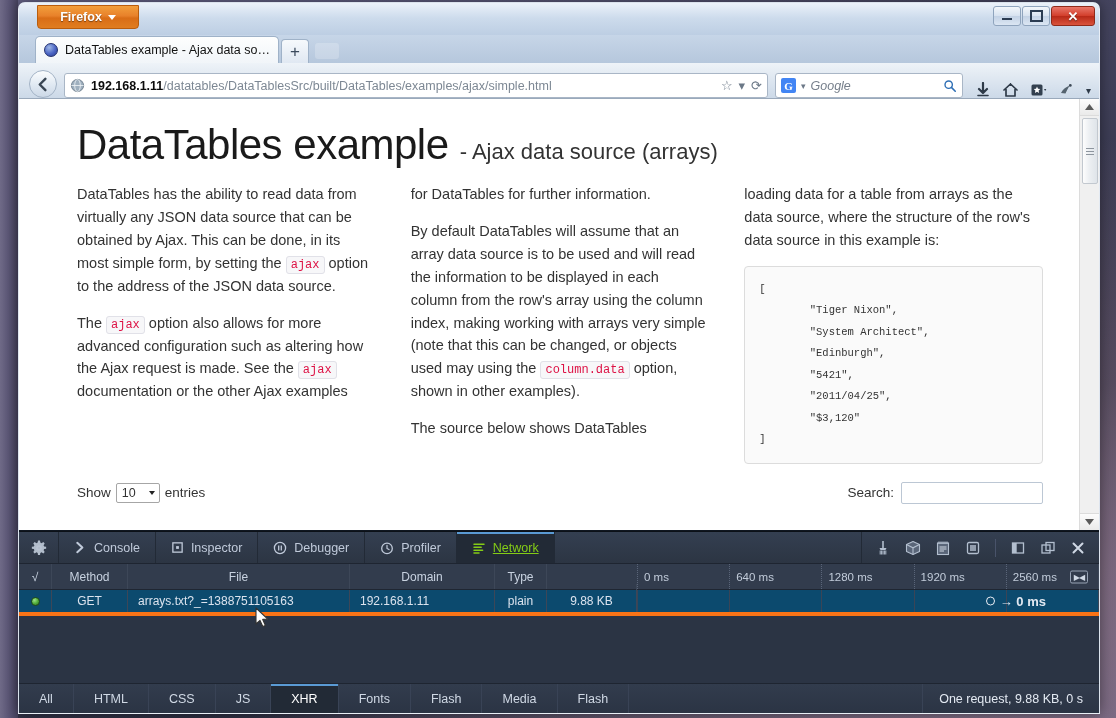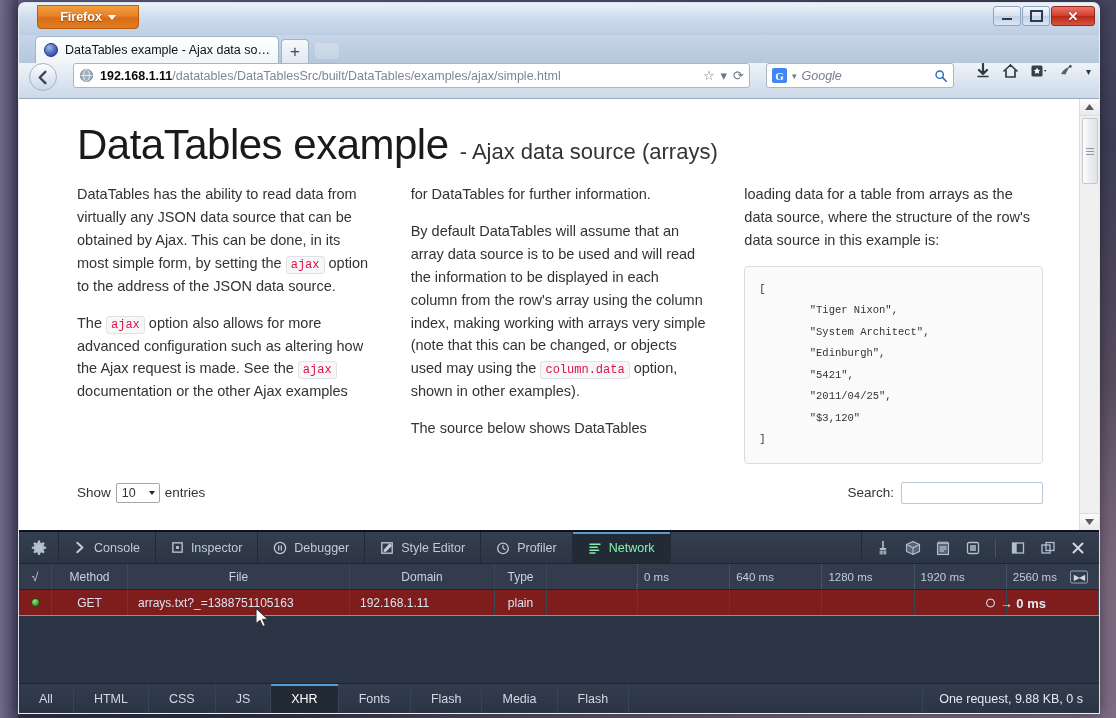--- a/index.html
+++ b/index.html
@@ -113,22 +113,22 @@
   .tab-shadow {
     width: 24px; height: 16px; margin-left: 6px; margin-bottom: 4px;
     background: rgba(255,255,255,0.22); border-radius: 3px;
   }
 
   
   .navbar {
     height: 36px;
     background: linear-gradient(180deg, #eef3f8 0%, #dde6f0 50%, #ccd9e8 100%);
     border-bottom: 1px solid #9aa9bb;
-    display: flex; align-items: flex-start;
-    padding: 0 8px 0 10px; gap: 16px;
+    display: flex; align-items: flex-end;
+    padding: 0 8px 0 10px; gap: 7px;
   }
   .navbtn-back {
     width: 28px; height: 28px; border-radius: 50%;
     background: linear-gradient(180deg, #fbfdfe 0%, #dfe8f2 55%, #ccd8e6 100%);
     border: 1px solid #a3b3c6;
     display:flex;align-items:center;justify-content:center;
     cursor:pointer;
   }
   .urlbar {
     flex: 1 1 auto; height: 25px;
@@ -288,22 +288,23 @@
   .dt-tab {
     display:flex; align-items:center; gap:7px;
     padding: 4px 15px;
     border-right: 1px solid #222a36;
     cursor: pointer;
     color:#c0cada;
     background: transparent;
   }
   .dt-tab.active {
     background: #222a36;
-    color:#86efac;
+    color:#84cc16;
     box-shadow: inset 0 2px 0 #5a9ad4;
+    text-decoration: underline;
   }
   .dt-spacer { flex:1 1 auto; border-right:1px solid #222a36; }
   .dt-tools { display:flex; align-items:center; gap:4px; padding: 0 8px; }
   .dt-tools .ti {
     width: 26px; height: 24px; display:flex;align-items:center;justify-content:center;
     cursor:pointer; color:#b3bfcf;
   }
   .tool-sep { width:1px; height:18px; background:#49536a; margin:0 5px; }
 
   
@@ -320,23 +321,23 @@
     overflow:hidden; white-space:nowrap;
   }
   .c-wait  { flex:0 0 33px; }
   .c-meth  { flex:0 0 76px; }
   .c-file  { flex:0 0 222px; }
   .c-dom   { flex:0 0 145px; }
   .c-type  { flex:0 0 52px; }
   .c-size  { flex:0 0 90px;margin-top:40px; }
   .c-time  { flex:1 1 auto; border-right:none; position:relative; }
   .net-row {
-    height: 26px; display:flex; align-items:flex-start;
-    background: #7f1d1d;
-    border-bottom: 1px solid #f97316;
+    height: 26px; display:flex; align-items:flex-end;
+    background: #0c4a6e;
+    border-bottom: 4px solid #f97316;
     color:#dbe3ee; font-size:12px;
     cursor: pointer;
   }
   .net-row .rc { justify-content:center; }
   .status-dot {
     width:9px;height:9px;border-radius:50%;
     background: radial-gradient(circle at 35% 30%, #9fe089 0%, #53b03c 50%, #2f6a24 100%);
     border:1px solid #1f4a18;
   }
   .tl-ticks { position:absolute; inset:0; display:flex; }
@@ -576,29 +577,20 @@
             <span>Inspector</span>
           </div>
           <div class="dt-tab">
             <span style="display: flex;">
               <svg width="14" height="14" viewBox="0 0 14 14">
                 <circle cx="7" cy="7" r="5.6" fill="none" stroke="currentColor" stroke-width="1.3"></circle>
                 <path d="M5.7 4.6 V9.4 M8.3 4.6 V9.4" stroke="currentColor" stroke-width="1.3"></path>
               </svg>
             </span>
             <span>Debugger</span>
-          </div>
-          <div class="dt-tab">
-            <span style="display: flex;">
-              <svg width="14" height="14" viewBox="0 0 14 14">
-                <rect x="1.8" y="1.8" width="10.4" height="10.4" fill="none" stroke="currentColor" stroke-width="1.3"></rect>
-                <path d="M9.6 2.2 L12.2 4.6 L6.4 10.4 L3.4 11.2 L4.2 8.2 Z" fill="currentColor"></path>
-              </svg>
-            </span>
-            <span>Style Editor</span>
           </div>
           <div class="dt-tab">
             <span style="display: flex;">
               <svg width="14" height="14" viewBox="0 0 14 14">
                 <circle cx="7" cy="7.4" r="5.3" fill="none" stroke="currentColor" stroke-width="1.3"></circle>
                 <path d="M7 4.4 V7.4 L9 8.6" fill="none" stroke="currentColor" stroke-width="1.2" stroke-linecap="round"></path>
               </svg>
             </span>
             <span>Profiler</span>
           </div>

